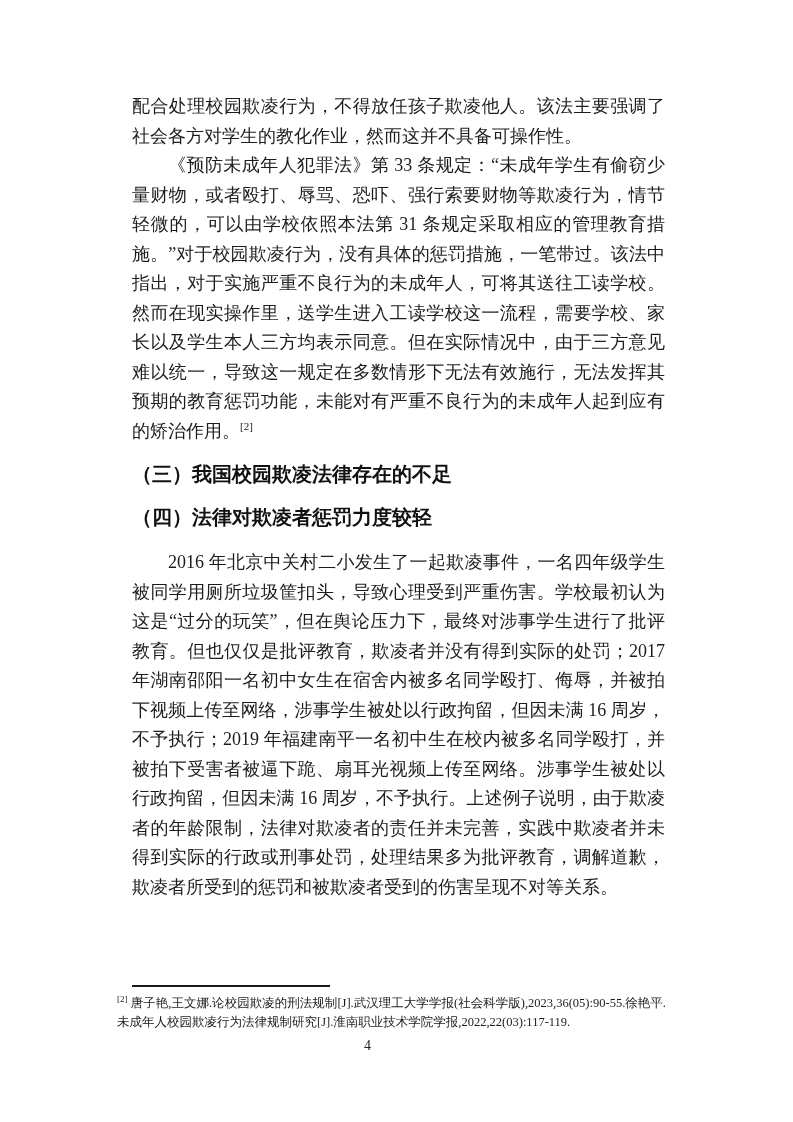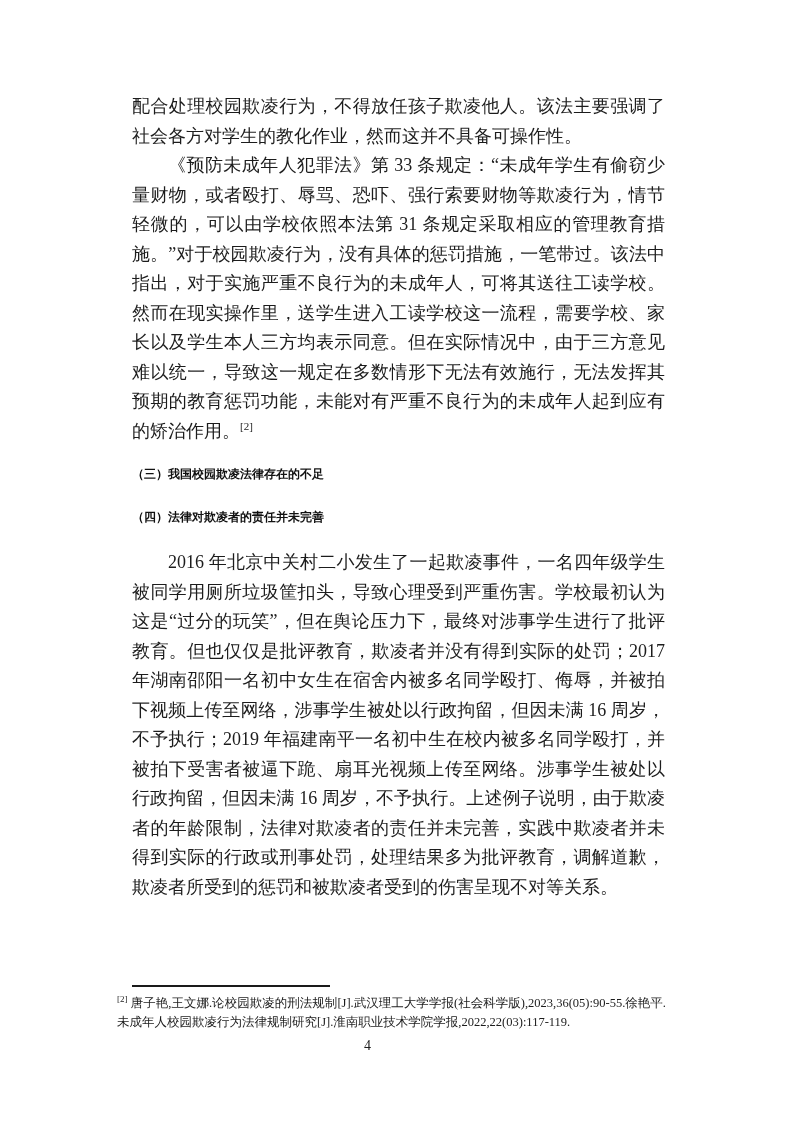--- a/index.html
+++ b/index.html
@@ -28,21 +28,21 @@
     line-height: 29.5px;
     text-align: justify;
     text-justify: inter-ideograph;
     word-break: break-all;
   }
   .indent {
     text-indent: 2em;
   }
   .heading {
     margin: 14px 0 12px 0;
-    font-size: 12px;
+    font-size: 20px;
     line-height: 29px;
     font-weight: bold;
     color: #111111;
   }
   .heading.h-four {
     margin-bottom: 16px;
   }
   sup.fn-ref {
     font-size: 11px;
     line-height: 0;
@@ -89,21 +89,21 @@
 
   <div class="content">
 
     <p class="para">配合处理校园欺凌行为，不得放任孩子欺凌他人。该法主要强调了社会各方对学生的教化作业，然而这并不具备可操作性。</p>
 
     <p class="para indent"><span>《预防未成年人犯罪法》第 33 条规定：“未成年学生有偷窃少量财物，或者殴打、辱骂、恐吓、强行索要财物等欺凌行为，情节轻微的，可以由学校依照本法第 31 条规定采取相应的管理教育措施。”对于校园欺凌行为，没有具体的惩罚措施，一笔带过。该法中指出，对于实施严重不良行为的未成年人，可将其送往工读学校。然而在现实操作里，送学生进入工读学校这一流程，需要学校、家长以及学生本人三方均表示同意。但在实际情况中，由于三方意见难以统一，导致这一规定在多数情形下无法有效施行，无法发挥其预期的教育惩罚功能，未能对有严重不良行为的未成年人起到应有的矫治作用。</span><sup class="fn-ref">[2]</sup></p>
 
     <h3 class="heading">（三）我国校园欺凌法律存在的不足</h3>
 
 
-    <h3 class="heading h-four">（四）法律对欺凌者的责任并未完善</h3>
+    <h3 class="heading h-four">（四）法律对欺凌者惩罚力度较轻</h3>
 
     <p class="para indent">2016 年北京中关村二小发生了一起欺凌事件，一名四年级学生被同学用厕所垃圾筐扣头，导致心理受到严重伤害。学校最初认为这是“过分的玩笑”，但在舆论压力下，最终对涉事学生进行了批评教育。但也仅仅是批评教育，欺凌者并没有得到实际的处罚；2017 年湖南邵阳一名初中女生在宿舍内被多名同学殴打、侮辱，并被拍下视频上传至网络，涉事学生被处以行政拘留，但因未满 16 周岁，不予执行；2019 年福建南平一名初中生在校内被多名同学殴打，并被拍下受害者被逼下跪、扇耳光视频上传至网络。涉事学生被处以行政拘留，但因未满 16 周岁，不予执行。上述例子说明，由于欺凌者的年龄限制，法律对欺凌者的责任并未完善，实践中欺凌者并未得到实际的行政或刑事处罚，处理结果多为批评教育，调解道歉，欺凌者所受到的惩罚和被欺凌者受到的伤害呈现不对等关系。</p>
 
   </div>
 
   <div class="footnote-area">
     <div class="fn-rule"></div>
     <div class="fn-text"><sup>[2]</sup> <span>唐子艳,王文娜.论校园欺凌的刑法规制[J].武汉理工大学学报(社会科学版),2023,36(05):90-55.徐艳平.未成年人校园欺凌行为法律规制研究[J].淮南职业技术学院学报,2022,22(03):117-119.</span></div>
   </div>
 

